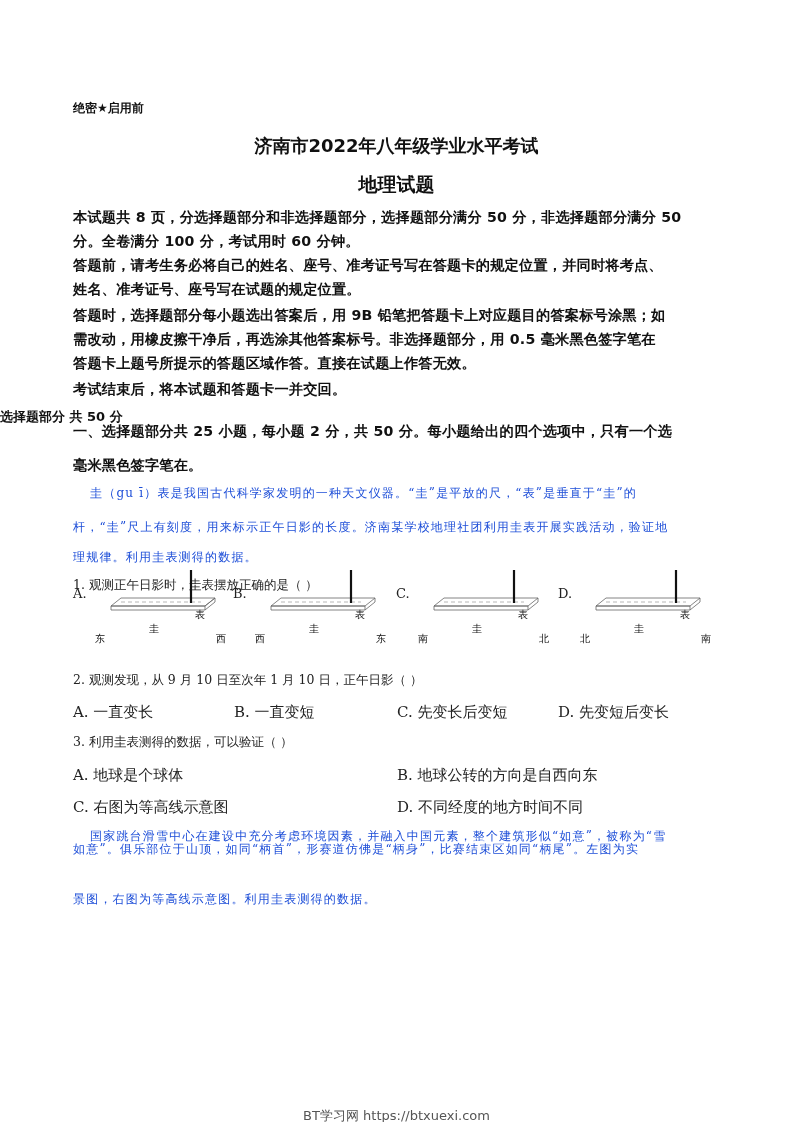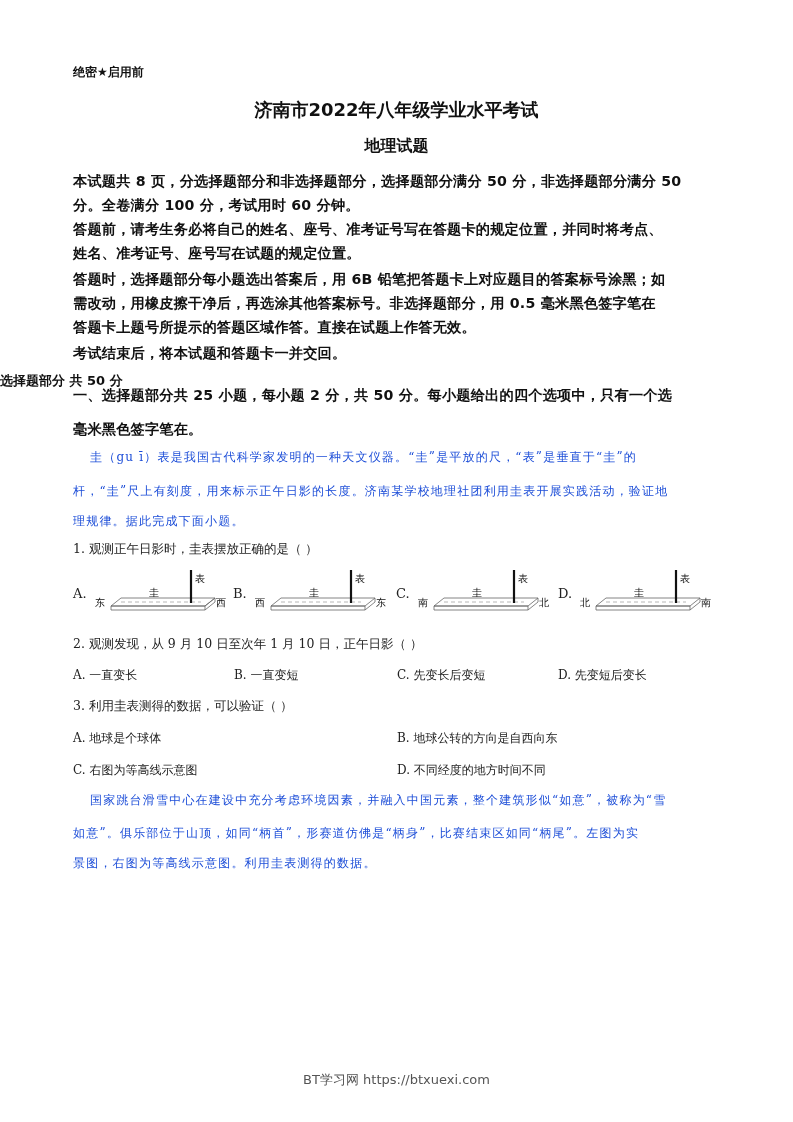--- a/index.html
+++ b/index.html
@@ -1,59 +1,59 @@
 <!DOCTYPE html>
 <html><head>
 <meta charset="utf-8">
 <style>
   html, body { margin: 0; padding: 0; background: #ffffff; }
   body {
     width: 793px; height: 1122px; position: relative; overflow: hidden;
     font-family: "DejaVu Serif", "Liberation Serif", serif; color: #111;
   }
-  .abs { position: absolute; white-space: nowrap; }
+  .abs { position: absolute; white-space: nowrap; margin-top: 36px; }
   .secret { left: 73px; top: 64px; font-size: 12px; font-weight: bold; font-family: "DejaVu Sans", sans-serif; }
   .title { left: 0; width: 793px; text-align: center; font-weight: bold; font-family: "DejaVu Sans", sans-serif; }
   .t1 { top: 98px; font-size: 18px; }
-  .t2 { top: 136px; font-size: 16px; }
+  .t2 { top: 136px; font-size: 19px; }
   .instr { left: 73px; font-size: 14.2px; font-weight: bold; font-family: "DejaVu Sans", sans-serif; letter-spacing: 0.2px; }
   .sec { left: 0; width: 793px; top: 372px; font-size: 13px; font-weight: bold; font-family: "DejaVu Sans", sans-serif; }
   .para { left: 73px; font-size: 12px; color: #1d4ed8; letter-spacing: 1.2px; }
   .q { left: 73px; font-size: 12.5px; color: #222; }
-  .opt { font-size: 12px; color: #222; }
+  .opt { font-size: 15px; color: #222; }
   .diag { position: absolute; top: 568px; width: 160px; height: 52px; }
   .diag-letter { position: absolute; left: 0; top: 18px; font-size: 13px; color: #222; }
   .footer { left: 0; width: 793px; text-align: center; top: 1071px; font-size: 13px; color: #555; font-family: "DejaVu Sans", sans-serif; }
 </style>
 </head>
 <body>
 
 <div class="abs secret">绝密★启用前</div>
 <div class="abs title t1">济南市2022年八年级学业水平考试</div>
 <div class="abs title t2">地理试题</div>
 
 <div>
   <div class="abs instr" style="top:172px">本试题共 8 页，分选择题部分和非选择题部分，选择题部分满分 50 分，非选择题部分满分 50</div>
   <div class="abs instr" style="top:196px">分。全卷满分 100 分，考试用时 60 分钟。</div>
   <div class="abs instr" style="top:220px">答题前，请考生务必将自己的姓名、座号、准考证号写在答题卡的规定位置，并同时将考点、</div>
   <div class="abs instr" style="top:244px">姓名、准考证号、座号写在试题的规定位置。</div>
-  <div class="abs instr" style="top:270px">答题时，选择题部分每小题选出答案后，用 6B 铅笔把答题卡上对应题目的答案标号涂黑；如</div>
+  <div class="abs instr" style="top:270px">答题时，选择题部分每小题选出答案后，用 9B 铅笔把答题卡上对应题目的答案标号涂黑；如</div>
   <div class="abs instr" style="top:294px">需改动，用橡皮擦干净后，再选涂其他答案标号。非选择题部分，用 0.5 毫米黑色签字笔在</div>
   <div class="abs instr" style="top:318px">答题卡上题号所提示的答题区域作答。直接在试题上作答无效。</div>
   <div class="abs instr" style="top:344px">考试结束后，将本试题和答题卡一并交回。</div>
 </div>
 
 <div class="abs sec">选择题部分  共 50 分</div>
 <div class="abs instr" style="top:386px">一、选择题部分共 25 小题，每小题 2 分，共 50 分。每小题给出的四个选项中，只有一个选</div>
 <div class="abs instr" style="top:420px">毫米黑色签字笔在。</div>
 
 <div>
   <div class="abs para" style="left:90px; top:449px">圭（gu ī）表是我国古代科学家发明的一种天文仪器。“圭”是平放的尺，“表”是垂直于“圭”的</div>
   <div class="abs para" style="top:483px">杆，“圭”尺上有刻度，用来标示正午日影的长度。济南某学校地理社团利用圭表开展实践活动，验证地</div>
-  <div class="abs para" style="top:513px">理规律。据此完成下面小题。</div>
+  <div class="abs para" style="top:513px">理规律。利用圭表测得的数据。</div>
 </div>
 
 <div class="abs q" style="top:541px">1. 观测正午日影时，圭表摆放正确的是（      ）</div>
 
 <div class="diag" style="left:73px">
   <span class="diag-letter">A.</span>
   <svg width="160" height="52" style="position:absolute;left:0;top:0">
     <polygon points="38,38 48,30 142,30 132,38" fill="none" stroke="#666" stroke-width="0.8"></polygon>
     <polygon points="38,38 132,38 132,42 38,42" fill="none" stroke="#666" stroke-width="0.8"></polygon>
     <line x1="132" y1="38" x2="142" y2="30" stroke="#666" stroke-width="0.8"></line>
@@ -123,17 +123,17 @@
 <div class="abs opt" style="left:558px; top:667px">D. 先变短后变长</div>
 
 <div class="abs q" style="top:698px">3. 利用圭表测得的数据，可以验证（      ）</div>
 <div class="abs opt" style="left:73px; top:730px">A. 地球是个球体</div>
 <div class="abs opt" style="left:397px; top:730px">B. 地球公转的方向是自西向东</div>
 <div class="abs opt" style="left:73px; top:762px">C. 右图为等高线示意图</div>
 <div class="abs opt" style="left:397px; top:762px">D. 不同经度的地方时间不同</div>
 
 <div>
   <div class="abs para" style="left:90px; top:792px">国家跳台滑雪中心在建设中充分考虑环境因素，并融入中国元素，整个建筑形似“如意”，被称为“雪</div>
-  <div class="abs para" style="top:825px">如意”。俱乐部位于山顶，如同“柄首”，形赛道仿佛是“柄身”，比赛结束区如同“柄尾”。左图为实</div>
+  <div class="abs para" style="top:805px">如意”。俱乐部位于山顶，如同“柄首”，形赛道仿佛是“柄身”，比赛结束区如同“柄尾”。左图为实</div>
   <div class="abs para" style="top:855px">景图，右图为等高线示意图。利用圭表测得的数据。</div>
 </div>
 
 <div class="abs footer">BT学习网 https://btxuexi.com</div>
 
 </body></html>

